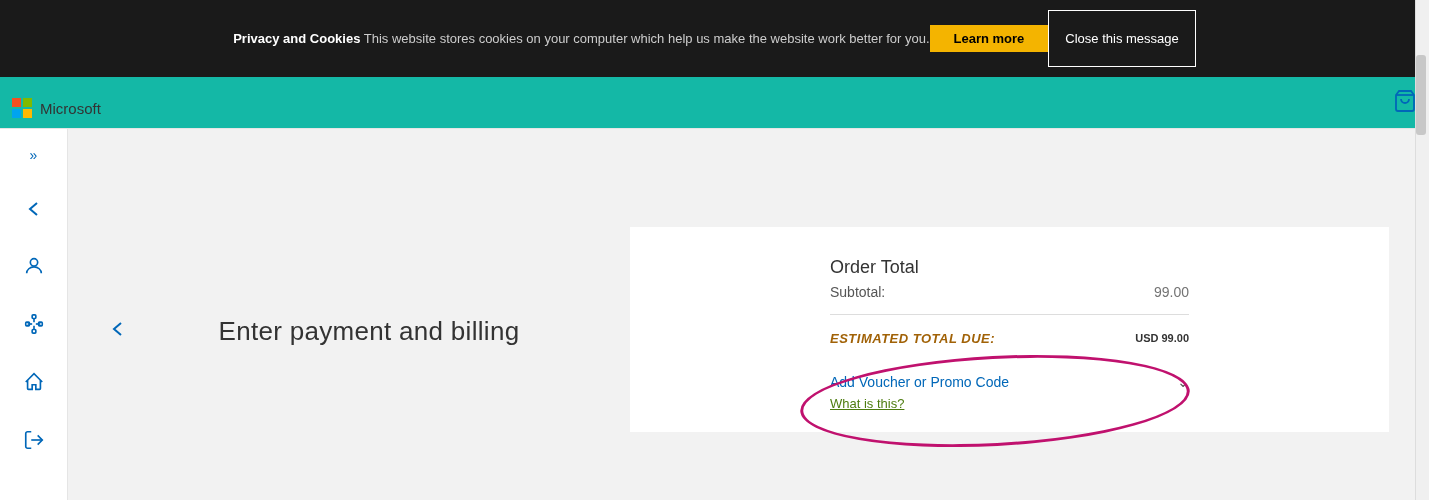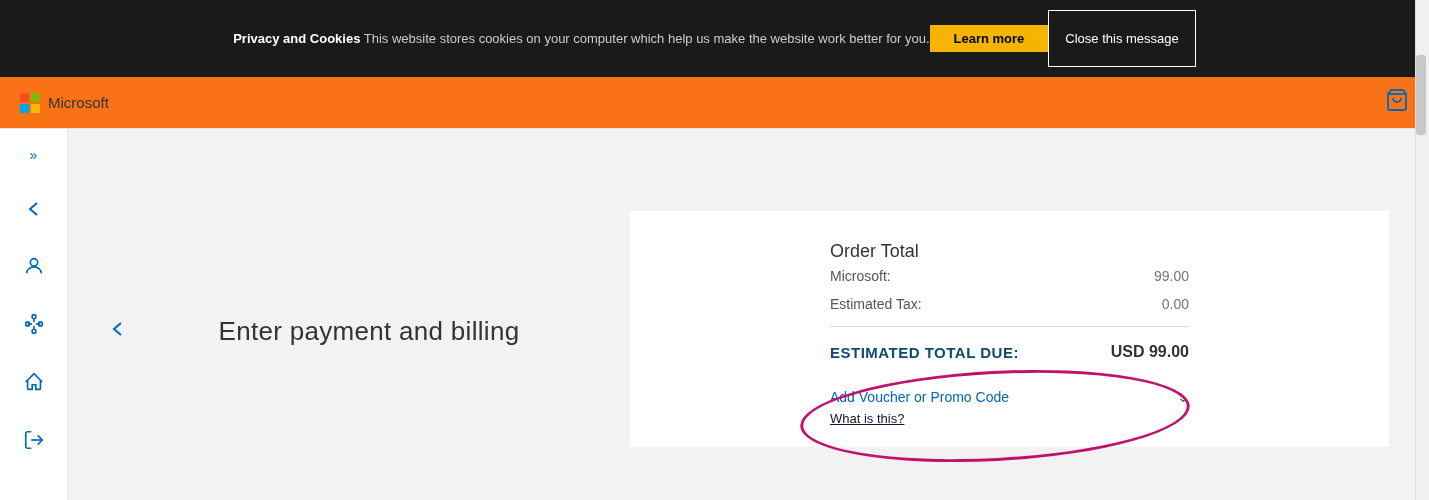--- a/index.html
+++ b/index.html
@@ -41,26 +41,26 @@
       border: 1.5px solid #fff;
       padding: 20px 16px;
       font-size: 13px;
       cursor: pointer;
       white-space: nowrap;
     }
 
     
     .top-nav {
       display: flex;
-      align-items: center;
+      align-items: flex-end;
       justify-content: space-between;
-      padding: 10px 20px;
+      padding: 10px 12px;
       border-bottom: 1px solid #e5e5e5;
       height: 52px;
-      background: #f97316;
+      background: #14b8a6;
     }
     .ms-logo {
       display: flex;
       align-items: center;
       gap: 8px;
     }
     .ms-logo-grid {
       display: grid;
       grid-template-columns: 1fr 1fr;
       gap: 2px;
@@ -190,28 +190,29 @@
       max-width: 400px;
     }
     .order-total-line {
       display: flex;
       justify-content: space-between;
       align-items: center;
       padding: 8px 0;
       max-width: 400px;
     }
     .order-total-label {
-      font-size: 15px;
+      font-size: 13px;
       font-weight: 600;
-      color: #0c4a6e;
+      color: #a16207;
       letter-spacing: 0.5px;
       text-transform: uppercase;
+      font-style: italic;
     }
     .order-total-value {
-      font-size: 16px;
+      font-size: 11px;
       font-weight: 700;
       color: #333;
     }
 
     
     .voucher-section {
       margin-top: 20px;
       max-width: 400px;
       position: relative;
     }
@@ -225,21 +226,21 @@
       font-size: 14px;
       text-decoration: none;
       cursor: pointer;
     }
     .voucher-chevron {
       color: #555;
       font-size: 14px;
       cursor: pointer;
     }
     .what-is-this {
-      color: #0f172a;
+      color: #4d7c0f;
       font-size: 13px;
       text-decoration: underline;
       cursor: pointer;
       margin-top: 6px;
       display: inline-block;
     }
 
     
     .circle-annotation {
       position: absolute;
@@ -354,28 +355,24 @@
           <path d="M13 4l-7 6 7 6"></path>
         </svg>
       </span>
       <h1 class="page-title">Enter payment and billing</h1>
     </div>
 
     <div class="order-card">
       <div class="order-total-heading">Order Total</div>
 
       <div class="order-line">
-        <span class="order-line-label">Microsoft:</span>
+        <span class="order-line-label">Subtotal:</span>
         <span class="order-line-value">99.00</span>
       </div>
 
-      <div class="order-line">
-        <span class="order-line-label">Estimated Tax:</span>
-        <span class="order-line-value">0.00</span>
-      </div>
 
       <hr class="order-divider">
 
       <div class="order-total-line">
         <span class="order-total-label">ESTIMATED TOTAL DUE:</span>
         <span class="order-total-value">USD 99.00</span>
       </div>
 
       <div class="voucher-section">
         <div class="voucher-row">

